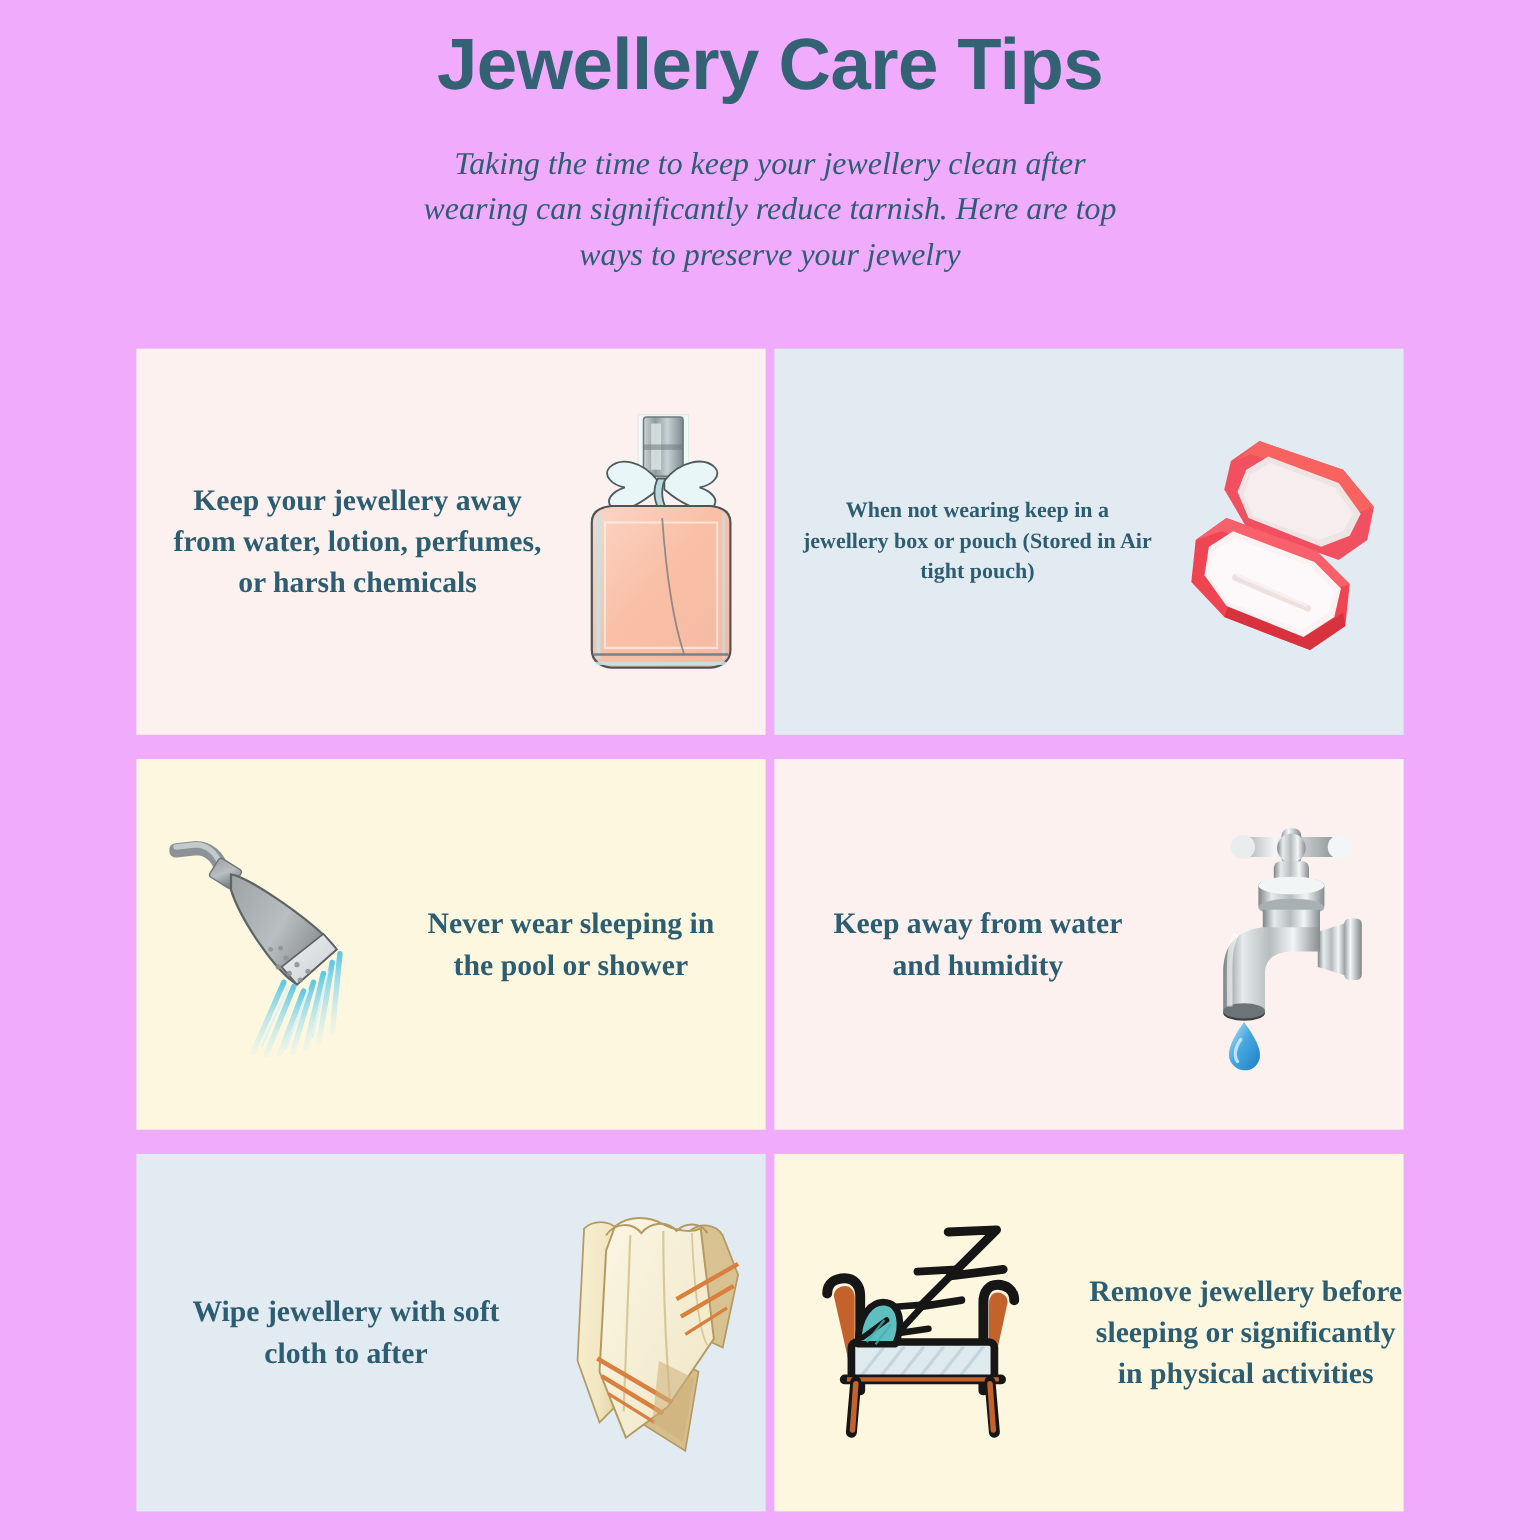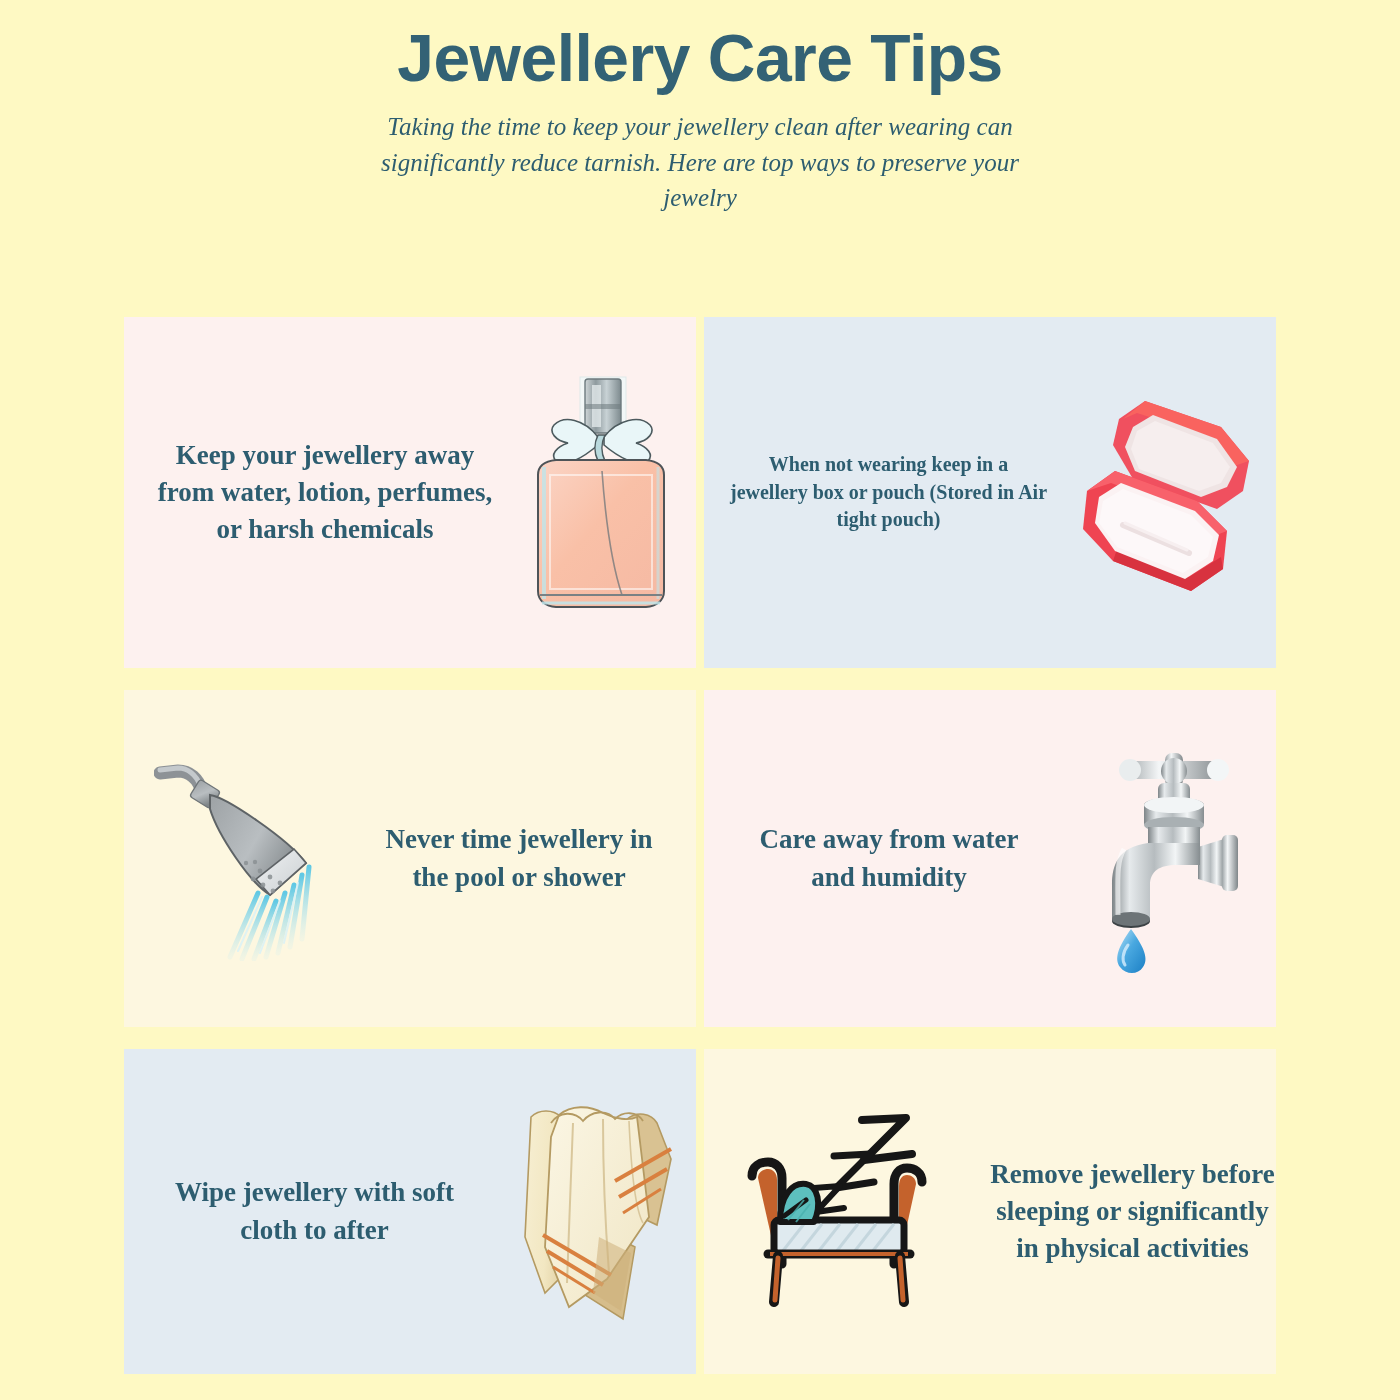--- a/index.html
+++ b/index.html
@@ -7,45 +7,45 @@
     width: 1400px;
     height: 1400px;
     background: #ffffff;
     font-family: "Liberation Serif", serif;
     overflow: hidden;
   }
   .page {
     position: relative;
     width: 1400px;
     height: 1400px;
-    background: #fef9c3;
+    background: #f0abfc;
   }
 
   
   .header {
     position: absolute;
     top: 24px;
     left: 0;
     width: 1400px;
     text-align: center;
   }
   .title {
     font-family: "Liberation Sans", sans-serif;
     font-weight: bold;
     font-size: 66px;
     line-height: 1.05;
     letter-spacing: -0.5px;
     color: #336275;
   }
   .subtitle {
-    margin: 16px auto 0;
+    margin: 36px auto 0;
     width: 640px;
     font-family: "Liberation Serif", serif;
     font-style: italic;
-    font-size: 25px;
+    font-size: 29px;
     line-height: 1.42;
     color: #2d5d70;
   }
 
   
   .grid {
     position: absolute;
     left: 124px;
     top: 317px;
     width: 1152px;
@@ -231,25 +231,25 @@
             <path d="M148 124 L136 196"></path>
             <path d="M155 116 L148 188"></path>
           </g>
           <g stroke="#d7f1f8" stroke-width="2" stroke-linecap="round" fill="none" opacity="0.8">
             <path d="M108 146 L84 200"></path>
             <path d="M126 150 L106 202"></path>
             <path d="M144 132 L130 192"></path>
           </g>
         </svg>
       </div>
-      <div class="card-text">Never time jewellery in the pool or shower</div>
+      <div class="card-text">Never wear sleeping in the pool or shower</div>
     </div>
 
     <div class="card pink c4 text-left">
-      <div class="card-text">Care away from water and humidity</div>
+      <div class="card-text">Keep away from water and humidity</div>
       <div class="art">
         <svg viewBox="0 0 190 240">
           <defs>
             <linearGradient id="chrome" x1="0" y1="0" x2="1" y2="0">
               <stop offset="0%" stop-color="#7e8588"></stop>
               <stop offset="20%" stop-color="#e6eaec"></stop>
               <stop offset="48%" stop-color="#b6bcbf"></stop>
               <stop offset="72%" stop-color="#f2f5f6"></stop>
               <stop offset="100%" stop-color="#868d90"></stop>
             </linearGradient>

